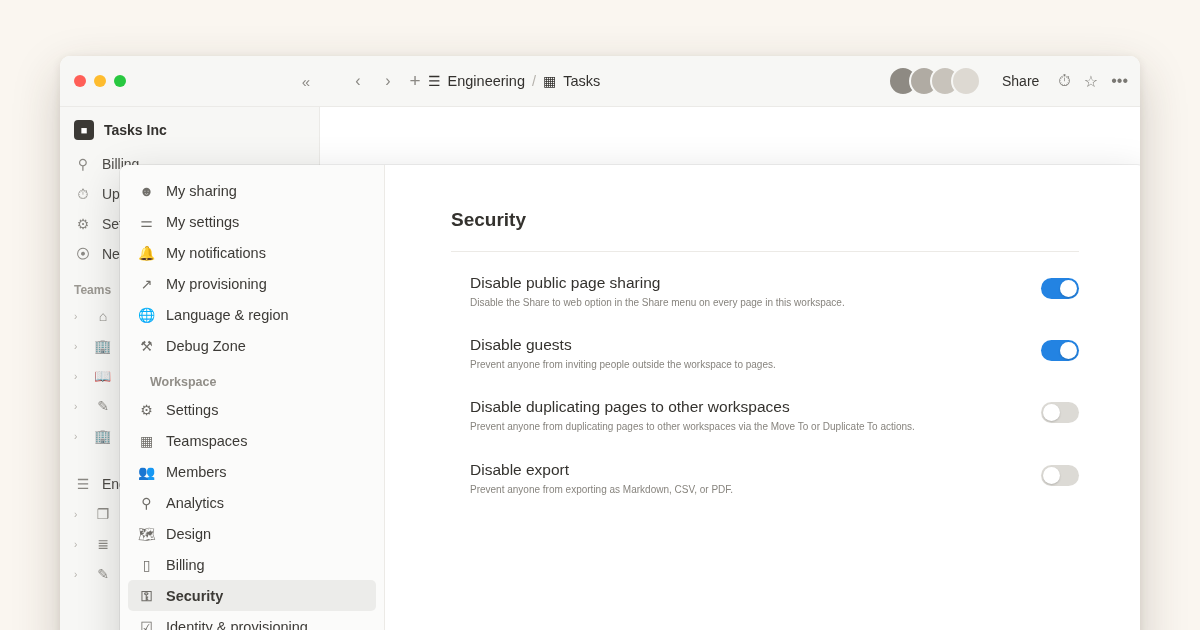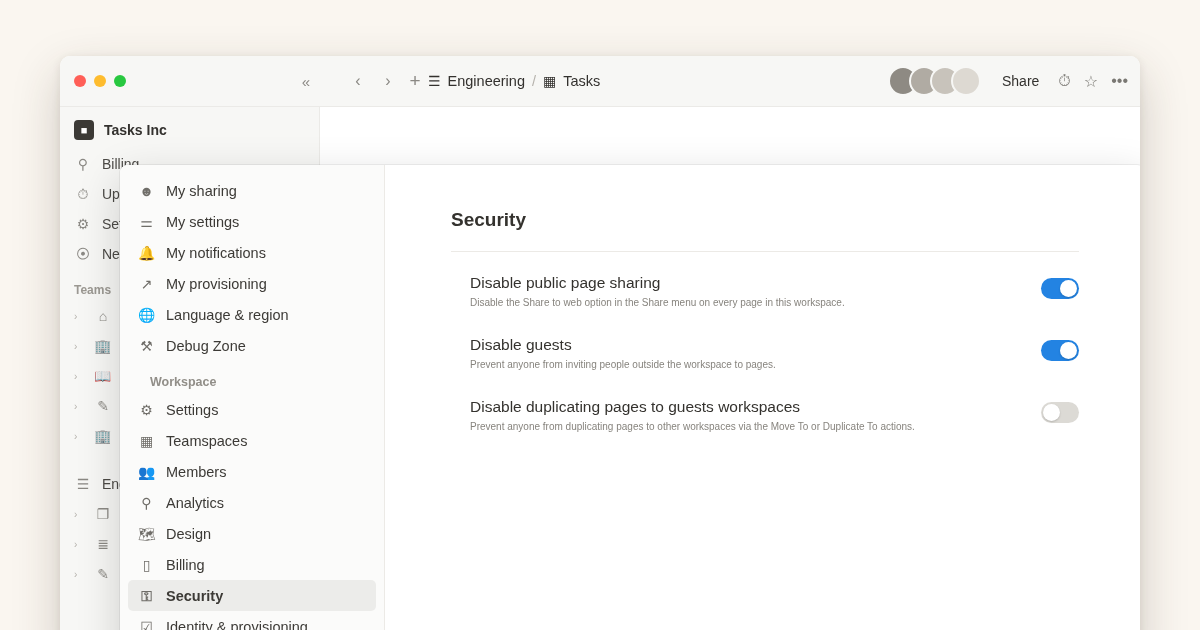--- a/index.html
+++ b/index.html
@@ -491,25 +491,34 @@
             <div class="setting-title">Disable guests</div>
             <div class="setting-desc">Prevent anyone from inviting people outside the workspace to pages.</div>
           </div>
           <div class="toggle on">
             <span class="knob"></span>
           </div>
         </div>
 
         <div class="setting-row">
           <div class="setting-text">
-            <div class="setting-title">Disable duplicating pages to guests workspaces</div>
+            <div class="setting-title">Disable duplicating pages to other workspaces</div>
             <div class="setting-desc">Prevent anyone from duplicating pages to other workspaces via the Move To or Duplicate To actions.</div>
           </div>
           <div class="toggle">
             <span class="knob"></span>
           </div>
         </div>
 
+        <div class="setting-row">
+          <div class="setting-text">
+            <div class="setting-title">Disable export</div>
+            <div class="setting-desc">Prevent anyone from exporting as Markdown, CSV, or PDF.</div>
+          </div>
+          <div class="toggle">
+            <span class="knob"></span>
+          </div>
+        </div>
       </div>
 
     </div>
   </div>
 </div>
 
 </body></html>

